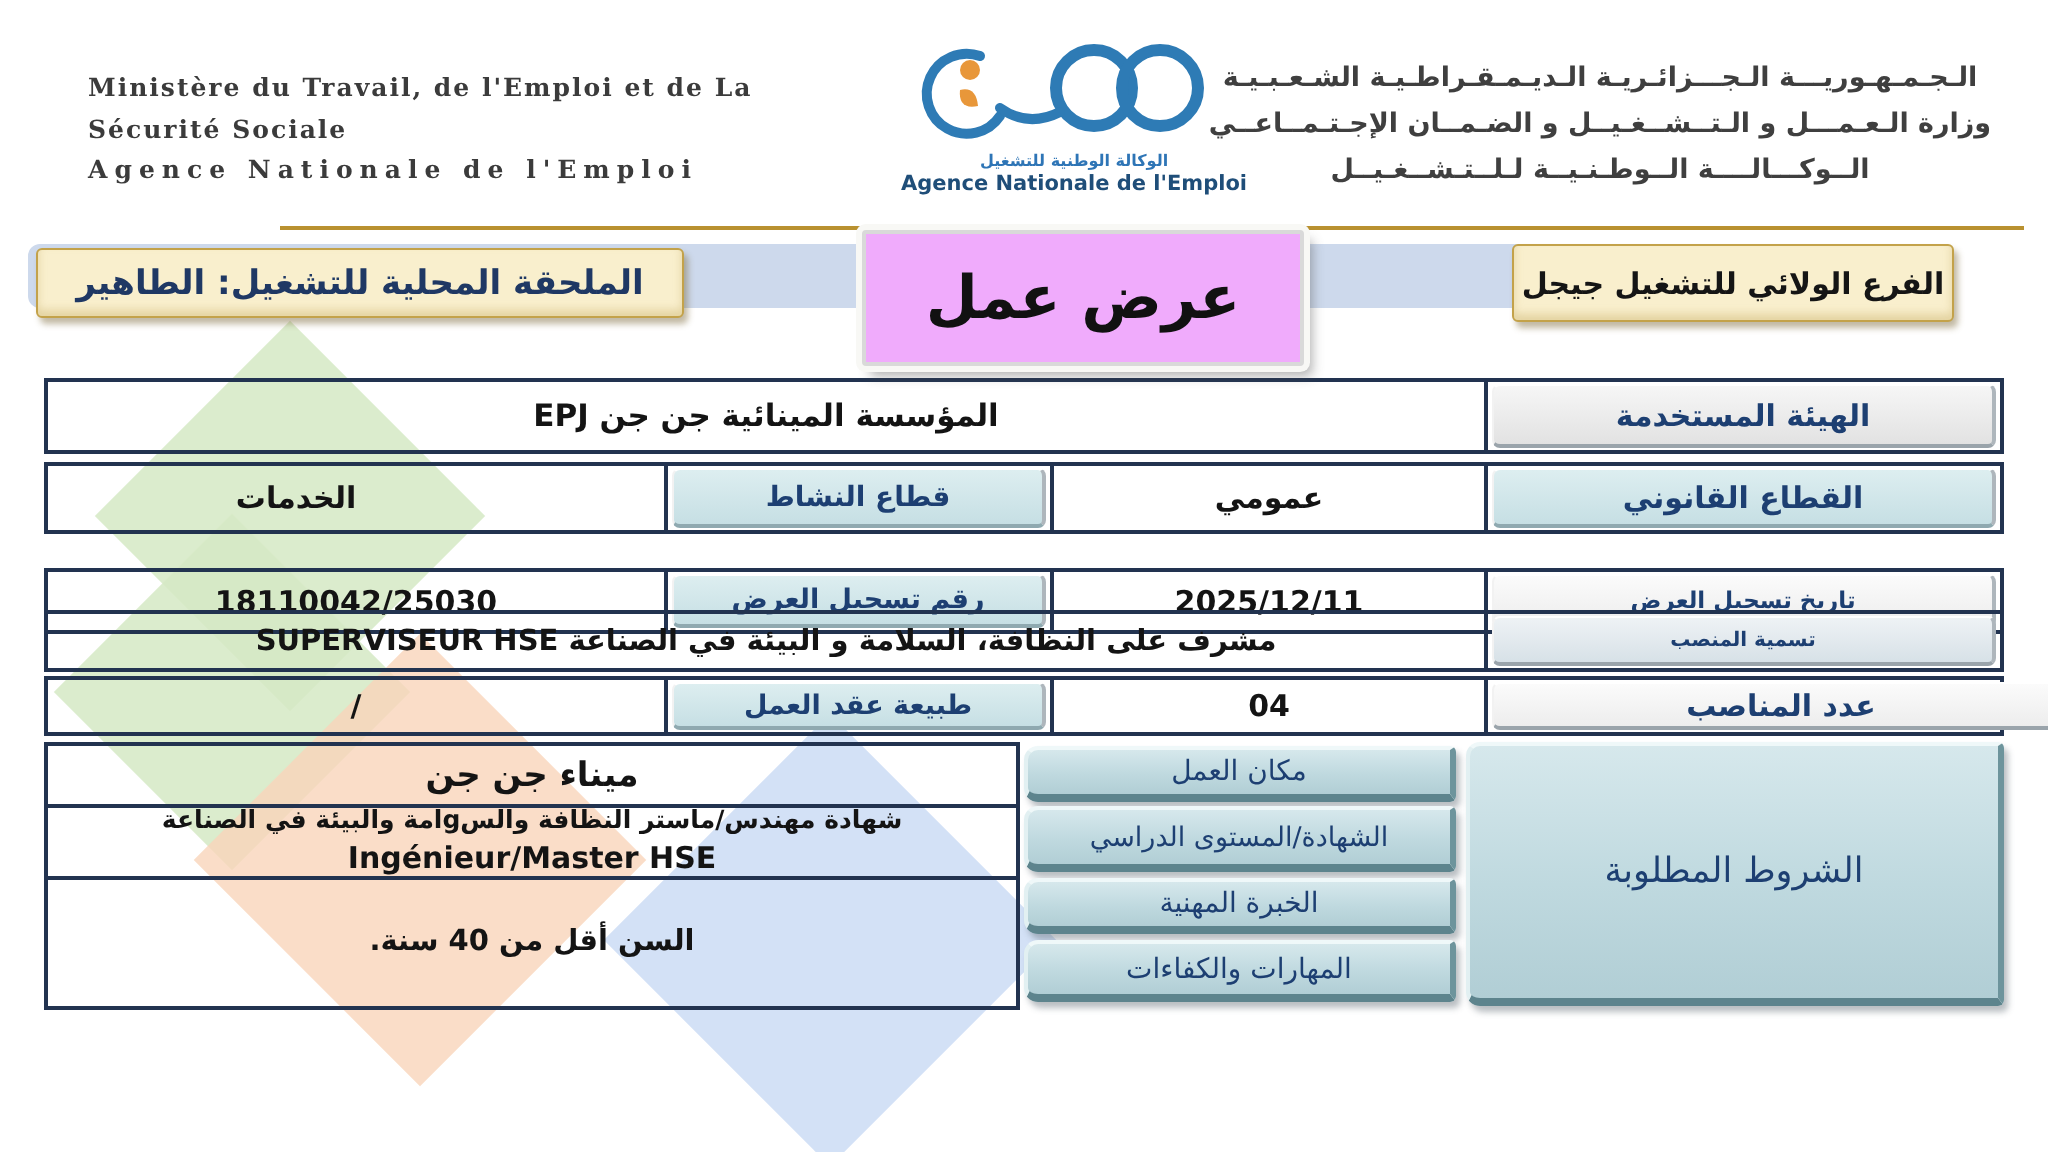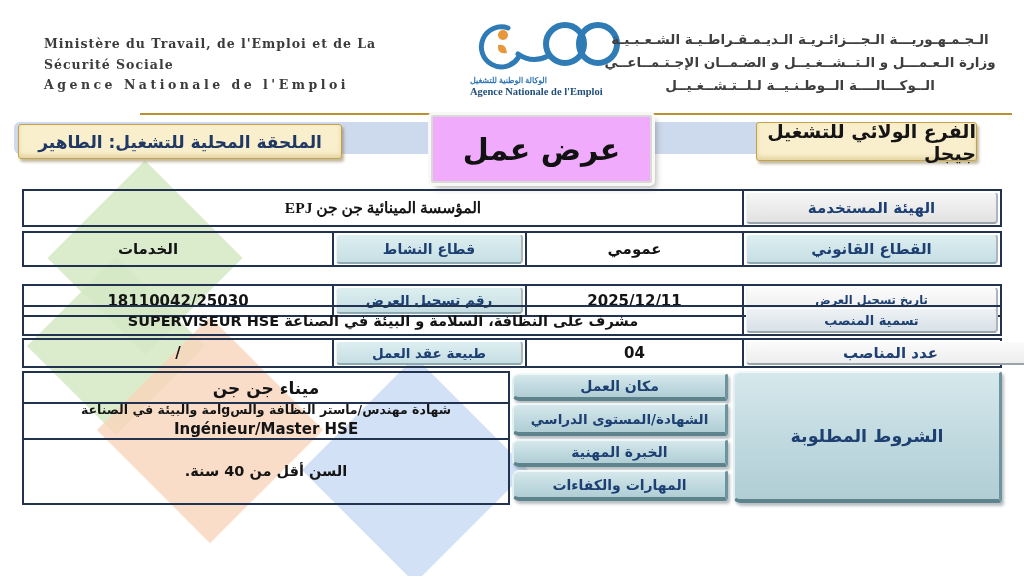--- a/index.html
+++ b/index.html
@@ -13,37 +13,37 @@
   .d-green2{left:53px;top:283px;width:126px;height:126px;background:#d5e9c4;opacity:.85;}
   .d-orange{left:130px;top:350px;width:160px;height:160px;background:#f9d5ba;opacity:.8;}
   .d-blue{left:335px;top:390px;width:160px;height:160px;background:#cbdcf4;opacity:.85;}
   
   .hdr-fr{
     position:absolute;left:44px;top:34px;width:400px;z-index:2;
     font-family:"DejaVu Serif",serif;font-weight:bold;font-size:12.5px;
     line-height:1.65;color:#3b3b3b;letter-spacing:1px;
   }
   .hdr-fr .l3{letter-spacing:3.5px;}
-  .logo{position:absolute;left:470px;top:18px;width:186px;z-index:2;font-family:Liberation Serif, serif;}
+  .logo{position:absolute;left:444px;top:18px;width:186px;z-index:2;text-align:center;}
   .logo-ar{font-size:8px;color:#2e75b6;font-weight:bold;margin-top:-2px;letter-spacing:1px;}
   .logo-fr{font-size:10.5px;color:#1f4e79;font-weight:bold;margin-top:1px;}
   .hdr-ar{
     position:absolute;right:14px;top:28px;width:420px;z-index:2;direction:rtl;
     text-align:center;font-weight:bold;font-size:13.5px;line-height:1.7;color:#3f3f3f;
   }
   .gold-line{position:absolute;left:140px;top:113px;width:872px;height:2px;background:#b99130;z-index:1;}
   .band{position:absolute;left:14px;top:122px;width:788px;height:32px;background:#cdd9ec;border-radius:6px;z-index:1;}
   
   .ybox{
     position:absolute;z-index:3;background:#f9efcd;border:1px solid #c3a24a;
     border-radius:3px;box-shadow:2px 3px 3px rgba(120,100,50,.45), inset 0 -3px 4px rgba(190,160,80,.35);
     display:flex;align-items:center;justify-content:center;direction:rtl;font-weight:bold;
   }
   .box-local{left:18px;top:124px;width:322px;height:33px;font-size:17px;color:#1f3864;}
-  .box-wilaya{left:756px;top:122px;width:219px;height:37px;font-size:19px;color:#151515;}
+  .box-wilaya{left:756px;top:122px;width:219px;height:37px;font-size:15px;color:#151515;}
   .box-title{
     position:absolute;z-index:3;left:431px;top:115px;width:217px;height:64px;
     background:#f0abfc;border:2px solid #d9d9d9;border-radius:2px;
     box-shadow:0 0 0 3px #f8f8f5, 4px 5px 6px rgba(80,80,80,.45);
     display:flex;align-items:center;justify-content:center;
     font-size:30px;font-weight:bold;color:#111;direction:rtl;
   }
   
   .trow{position:absolute;left:22px;width:980px;border:2px solid #223350;box-sizing:border-box;z-index:2;}
   .tcell{position:absolute;top:0;bottom:0;display:flex;align-items:center;justify-content:center;box-sizing:border-box;direction:rtl;}
@@ -62,21 +62,21 @@
   .chip-steel{background:linear-gradient(180deg,#eef2f5,#d7e1e7);}
   
   .req-grid{position:absolute;left:22px;top:371px;width:488px;height:134px;border:2px solid #223350;box-sizing:border-box;z-index:2;background:transparent;}
   .req-row{box-sizing:border-box;display:flex;flex-direction:column;align-items:center;justify-content:center;direction:rtl;font-weight:bold;color:#141414;}
   .req-r1{height:31px;border-bottom:2px solid #223350;font-size:17px;}
   .req-r2{height:36px;border-bottom:2px solid #223350;font-size:12.5px;line-height:1.35;}
   .req-r3{height:63px;font-size:14.5px;line-height:1.5;}
   .bevel{
     position:absolute;z-index:2;box-sizing:border-box;direction:rtl;
     display:flex;align-items:center;justify-content:center;text-align:center;
-    font-weight:bold;color:#1d3f72;
+    font-weight:normal;color:#1d3f72;
     background:linear-gradient(180deg,#d6e8ec 0%,#bfd9df 55%,#b1ced5 100%);
     border-top:2px solid #eff8f9;border-left:2px solid #e2f0f2;
     border-right:3px solid #6d949c;border-bottom:4px solid #5d848d;
     border-radius:7px 3px 3px 7px;
     box-shadow:2px 3px 3px rgba(100,110,120,.45);
   }
   .req-chip{left:512px;width:216px;font-size:14px;}
   .rc1{top:373px;height:28px;}
   .rc2{top:403px;height:33px;font-size:13.5px;}
   .rc3{top:439px;height:28px;}
@@ -119,21 +119,21 @@
   </div>
 
   <div class="gold-line"></div>
   <div class="band"></div>
 
   <div class="ybox box-local">الملحقة المحلية للتشغيل:  الطاهير</div>
   <div class="box-title">عرض عمل</div>
   <div class="ybox box-wilaya">الفرع الولائي للتشغيل جيجل</div>
 
   <div class="trow" style="top:189px;height:38px;">
-    <div class="tcell tval" style="left:0;width:718px;font-size:15.5px;font-family:Liberation Serif, serif;">المؤسسة المينائية جن جن EPJ</div>
+    <div class="tcell tval" style="left:0;width:718px;font-size:15.5px;">المؤسسة المينائية جن جن EPJ</div>
     <div class="tcell sep" style="left:718px;width:258px;">
       <div class="chip chip-gray" style="font-size:15px;">الهيئة المستخدمة</div>
     </div>
   </div>
 
   <div class="trow" style="top:231px;height:36px;">
     <div class="tcell tval" style="left:0;width:248px;">الخدمات</div>
     <div class="tcell sep" style="left:308px;width:193px;">
       <div class="chip chip-blue" style="font-size:14px;">قطاع النشاط</div>
     </div>
@@ -150,21 +150,21 @@
     </div>
     <div class="tcell sep tval" style="left:501px;width:217px;">2025/12/11</div>
     <div class="tcell sep" style="left:718px;width:258px;">
       <div class="chip chip-lgray" style="font-size:11.5px;">تاريخ تسجيل العرض</div>
     </div>
   </div>
 
   <div class="trow" style="top:305px;height:31px;">
     <div class="tcell tval" style="left:0;width:718px;font-size:14.5px;">مشرف على النظافة، السلامة و البيئة في الصناعة SUPERVISEUR HSE</div>
     <div class="tcell sep" style="left:718px;width:258px;">
-      <div class="chip chip-steel" style="font-size:13px;">تسمية المنصب</div>
+      <div class="chip chip-steel" style="font-size:10px;">تسمية المنصب</div>
     </div>
   </div>
 
   <div class="trow" style="top:338px;height:30px;">
     <div class="tcell tval" style="left:0;width:308px;">/</div>
     <div class="tcell sep" style="left:308px;width:193px;">
       <div class="chip chip-blue" style="font-size:13.5px;">طبيعة عقد العمل</div>
     </div>
     <div class="tcell sep tval" style="left:501px;width:217px;">04</div>
     <div class="tcell sep" style="left:718px;width:296px;">

